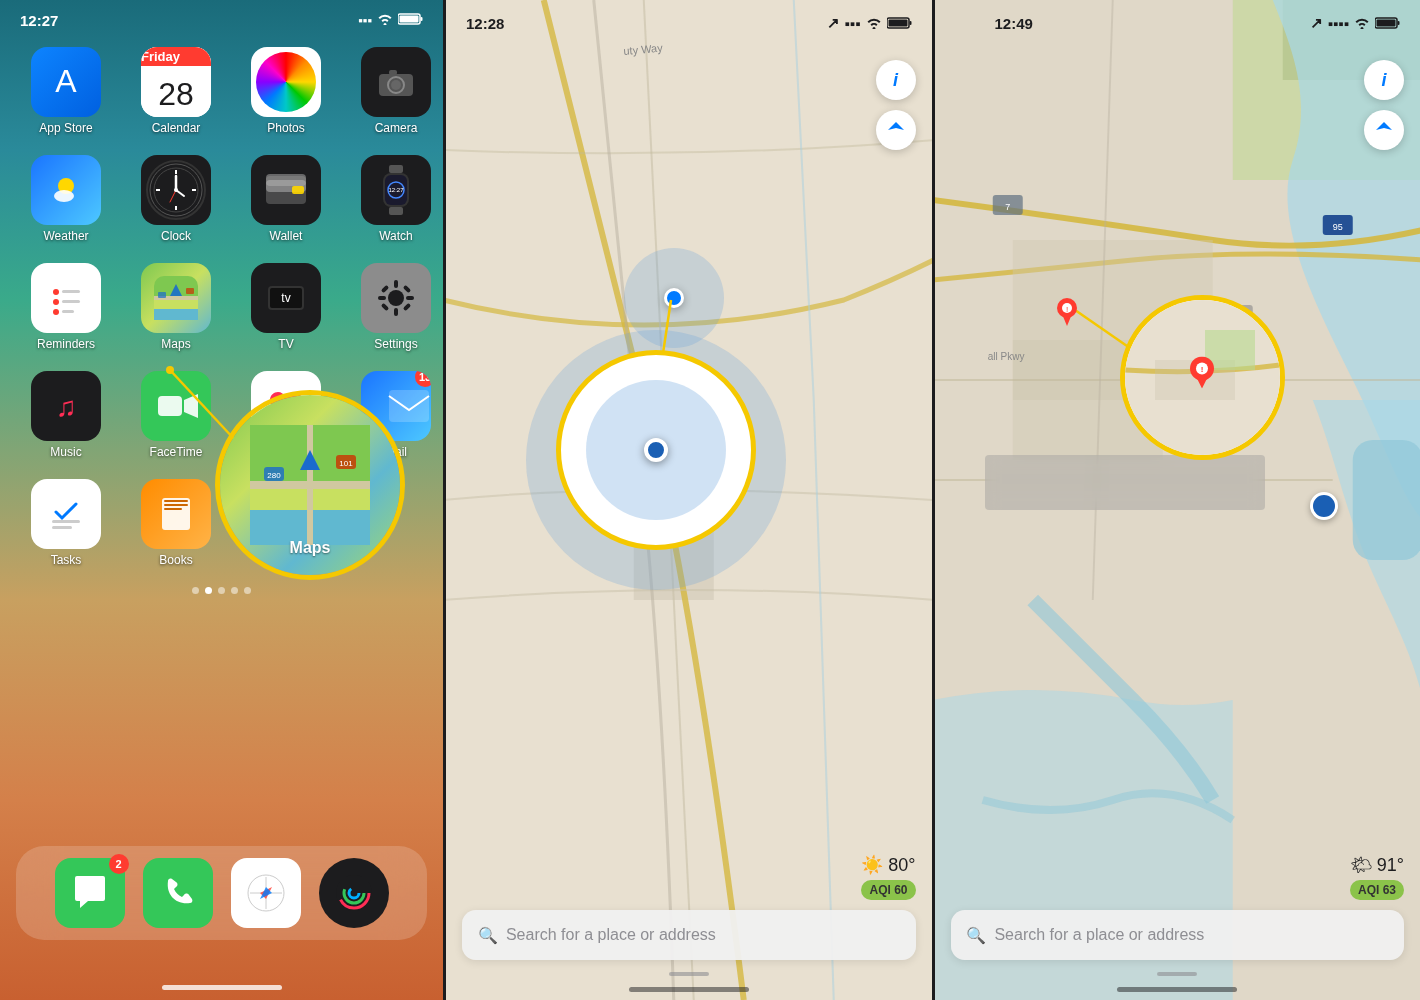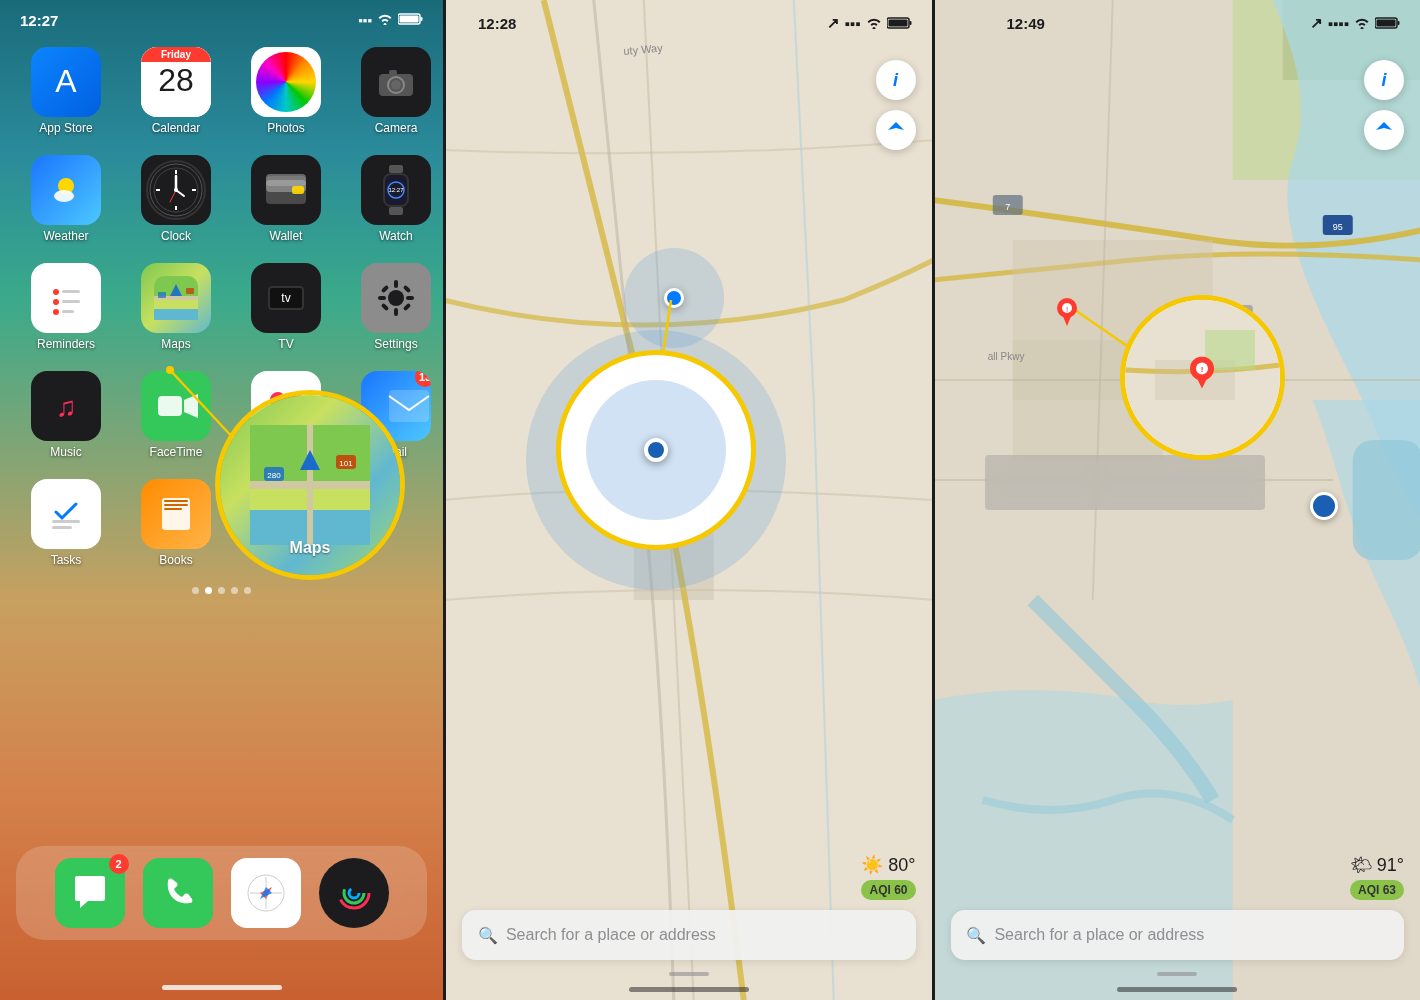--- a/index.html
+++ b/index.html
@@ -208,21 +208,21 @@
     }
     
     .map2-bg {
       background: #e0d8c8;
     }
 
     
 
     .map-status-bar {
       position: absolute;
-      top: 0; left: 12px; right: 0;
+      top: 0; left: 0; right: 0;
       display: flex;
       justify-content: space-between;
       align-items: center;
       padding: 14px 20px 4px;
       color: #1c1c1e;
       font-size: 15px;
       font-weight: 600;
       z-index: 20;
     }
     .map-status-right {
@@ -381,31 +381,31 @@
       border-radius: 14px;
       display: flex;
       flex-direction: column;
       align-items: center;
       overflow: hidden;
     }
     .cal-header {
       width: 100%;
       background: #ff3b30;
       color: white;
-      text-align: center;
-      font-size: 10px;
+      text-align: left;
+      font-size: 13px;
       font-weight: 600;
       padding: 2px 0;
     }
     .cal-day {
       font-size: 32px;
       font-weight: 200;
       color: #1c1c1e;
       line-height: 1;
-      padding-top: 2px;
+      padding-top: 12px;
     }
 
     
     .photos-wheel {
       width: 60px; height: 60px;
       border-radius: 50%;
       background: conic-gradient(#ff0000 0deg, #ff8c00 45deg, #ffd700 90deg, #00c800 135deg, #00c8c8 180deg, #0078ff 225deg, #8800ff 270deg, #ff00c8 315deg, #ff0000 360deg);
     }
 
     

